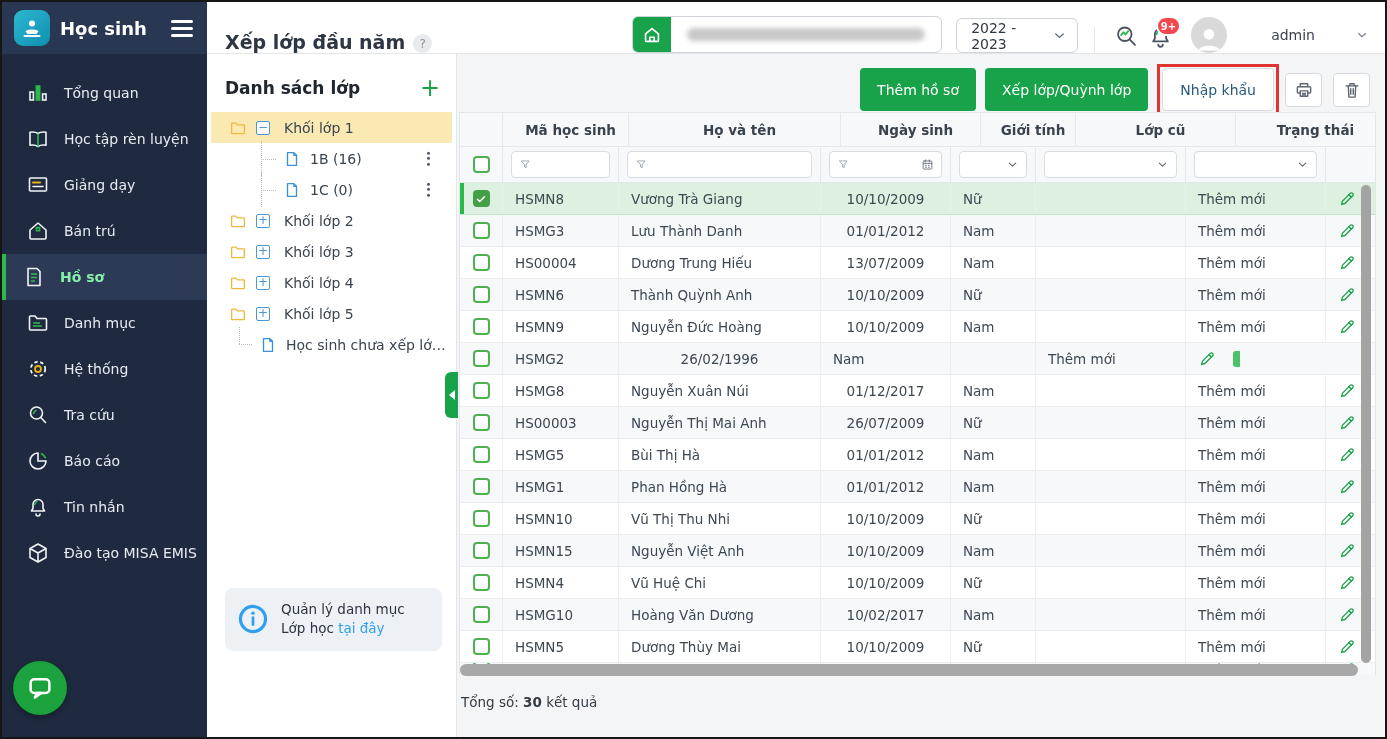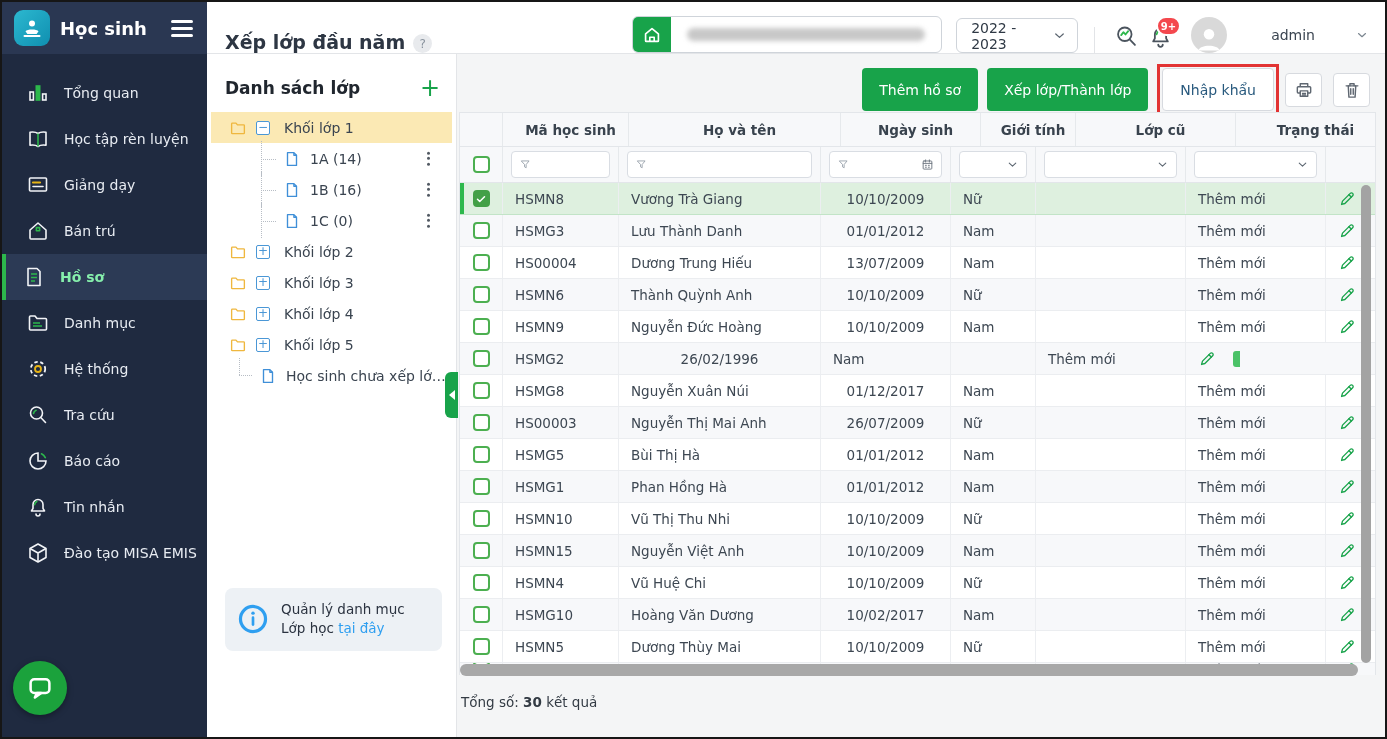--- a/index.html
+++ b/index.html
@@ -382,34 +382,20 @@
           <span class="expander">−</span>
           <span class="tree-label">Khối lớp 1</span>
         </div>
         <div class="tree-row child">
           <span class="tr-ficon">
             <svg viewBox="0 0 24 24" fill="none" stroke="#3f8fd8" stroke-width="1.8" stroke-linejoin="round">
               <path d="M6 3.5h8.5l3.5 3.5v13.5H6z"></path>
               <path d="M14.5 3.5V7H18"></path>
             </svg>
           </span>
-          <span class="tree-label">1A (14)</span>
-          <span class="kebab">
-            <i></i>
-            <i></i>
-            <i></i>
-          </span>
-        </div>
-        <div class="tree-row child">
-          <span class="tr-ficon">
-            <svg viewBox="0 0 24 24" fill="none" stroke="#3f8fd8" stroke-width="1.8" stroke-linejoin="round">
-              <path d="M6 3.5h8.5l3.5 3.5v13.5H6z"></path>
-              <path d="M14.5 3.5V7H18"></path>
-            </svg>
-          </span>
           <span class="tree-label">1B (16)</span>
           <span class="kebab">
             <i></i>
             <i></i>
             <i></i>
           </span>
         </div>
         <div class="tree-row child">
           <span class="tr-ficon">
             <svg viewBox="0 0 24 24" fill="none" stroke="#3f8fd8" stroke-width="1.8" stroke-linejoin="round">
@@ -484,21 +470,21 @@
       <span class="info-text">
         <span>Quản lý danh mục</span><br>
         <span>Lớp học </span><a class="link">tại đây</a>
       </span>
     </div>
   </section>
 
   <main class="main">
     <div class="toolbar">
         <button class="btn primary">Thêm hồ sơ</button>
-        <button class="btn primary">Xếp lớp/Thành lớp</button>
+        <button class="btn primary">Xếp lớp/Quỳnh lớp</button>
         <span class="hl-wrap">
           <button class="btn outline">Nhập khẩu</button>
           <span class="hl-box"></span>
         </span>
         <button class="icon-btn">
           <span style="display:flex">
             <svg viewBox="0 0 24 24" fill="none" stroke="#5f6771" stroke-width="1.7" stroke-linejoin="round">
               <path d="M7.5 8V4.5h9V8"></path>
               <path d="M7.5 15.5H5a1 1 0 0 1-1-1V9a1 1 0 0 1 1-1h14a1 1 0 0 1 1 1v5.5a1 1 0 0 1-1 1h-2.5"></path>
               <rect x="7.5" y="13" width="9" height="6.5"></rect>

